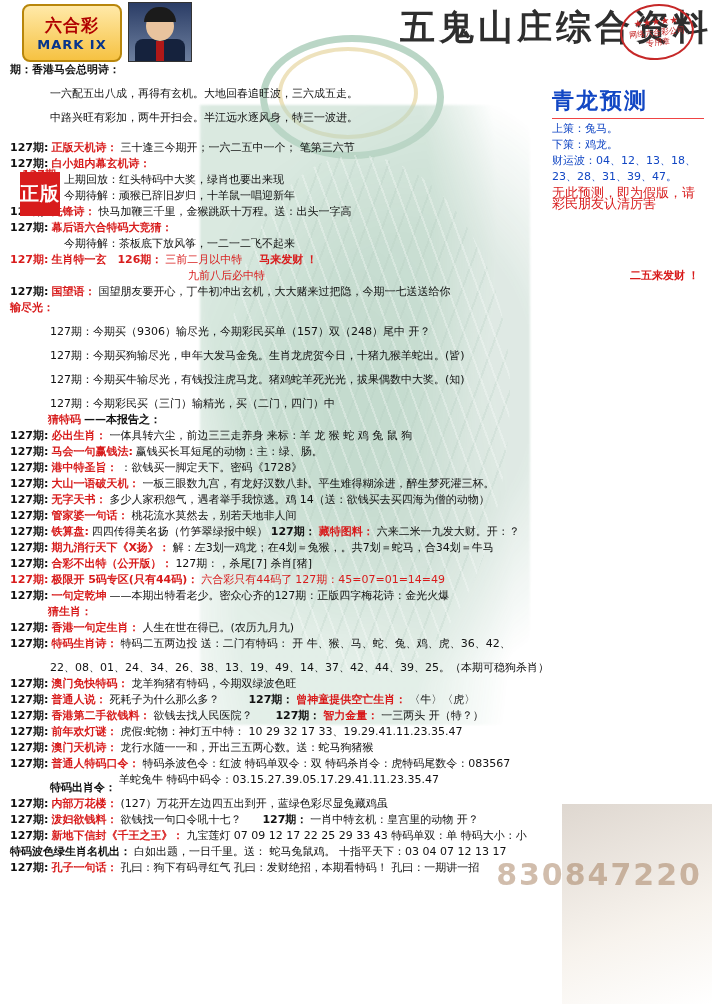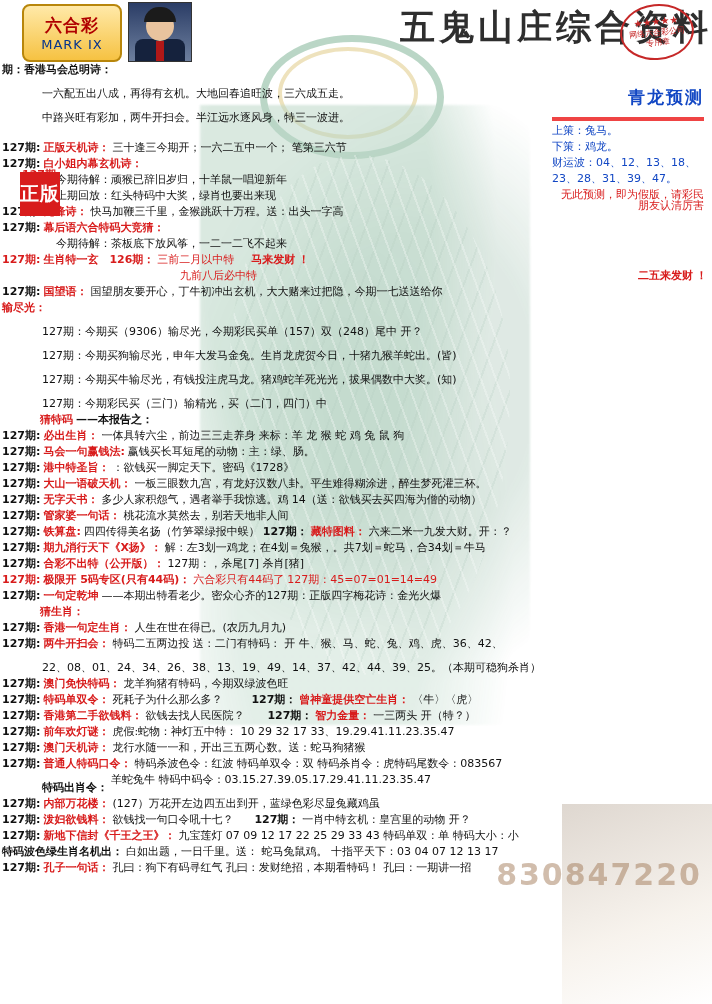--- a/index.html
+++ b/index.html
@@ -45,21 +45,21 @@
 
   
   .header{position:relative;height:62px;}
   .logo-box{
     position:absolute;left:22px;top:4px;width:96px;height:54px;
     background:linear-gradient(#ffe9a8,#f6c242);
     border:2px solid #b8860b;border-radius:8px;
     display:flex;flex-direction:column;align-items:center;justify-content:center;
   }
   .logo-cn{font-size:17px;font-weight:bold;color:#b00000;letter-spacing:1px;}
-  .logo-en{font-size:13px;font-weight:normal;color:#06348c;letter-spacing:1px;}
+  .logo-en{font-size:13px;font-weight:bold;color:#06348c;letter-spacing:1px;}
   .portrait{
     position:absolute;left:128px;top:2px;width:62px;height:58px;
     background:linear-gradient(#2b3d66,#6d7f9e);border:1px solid #333;
     overflow:hidden;
   }
   .portrait .face{
     position:absolute;left:17px;top:8px;width:28px;height:30px;border-radius:50%;
     background:#e8c39e;
   }
   .portrait .hair{
@@ -92,38 +92,38 @@
     position:absolute;left:20px;top:110px;width:40px;height:44px;
     background:#d81c1c;color:#fff;font-size:19px;font-weight:bold;
     display:flex;align-items:center;justify-content:center;letter-spacing:1px;
   }
   .zhengban-label{
     position:absolute;left:22px;top:105px;font-size:11px;color:#d81c1c;font-weight:bold;
   }
   .red{color:#d81c1c;}
   .bold{font-weight:bold;}
 
-  .content{position:relative;z-index:3;padding:0 2px;}
+  .content{position:relative;z-index:3;padding:0 10px;}
   .row{display:flex;align-items:flex-start;line-height:15px;margin-bottom:1px;}
   .tag{white-space:nowrap;margin-right:3px;}
   .txt{flex:1;}
 
   
   .predict{
     position:absolute;right:8px;top:86px;width:152px;z-index:5;
   }
   .predict-title{
-    text-align:right;font-size:17px;font-weight:bold;color:#1247c4;
+    text-align:left;font-size:22px;font-weight:bold;color:#1247c4;
     letter-spacing:2px;
   }
   .predict-body{
-    border-top:4px solid #ef4444;margin-top:8px;padding-top:2px;
+    border-top:1px solid #ef4444;margin-top:2px;padding-top:2px;
     font-size:11px;color:#1247c4;line-height:16px;
   }
-  .predict-note{font-size:11px;color:#d81c1c;line-height:11px;margin-top:2px;text-align:right;}
+  .predict-note{font-size:13px;color:#d81c1c;line-height:11px;margin-top:2px;}
   .ind{padding-left:54px;}
   .ind2{padding-left:40px;margin-top:8px;}
 
   
   .wm-num{
     position:absolute;right:10px;bottom:112px;font-size:30px;color:#9a6f4a;
     opacity:.45;font-weight:bold;letter-spacing:2px;z-index:1;
   }
   
   .wm-pic{
@@ -198,24 +198,24 @@
       <span class="tag bold">127期:</span>
       <span class="tag red bold">正版天机诗：</span>
       <span class="txt">三十逢三今期开；一六二五中一个；   笔第三六节</span>
     </div>
 
     <div class="row">
       <span class="tag bold">127期:</span>
       <span class="tag red bold">白小姐内幕玄机诗：</span>
     </div>
     <div class="row">
+      <span class="txt ind">上期回放：红头特码中大奖，绿肖也要出来现</span>
+    </div>
+    <div class="row">
       <span class="txt ind">今期待解：顽猴已辞旧岁归，十羊鼠一唱迎新年</span>
-    </div>
-    <div class="row">
-      <span class="txt ind">上期回放：红头特码中大奖，绿肖也要出来现</span>
     </div>
 
     <div class="row">
       <span class="tag bold">127期:</span>
       <span class="tag red bold">先锋诗：</span>
       <span class="txt">快马加鞭三千里，金猴跳跃十万程。送：出头一字高</span>
     </div>
 
     <div class="row">
       <span class="tag bold">127期:</span>
@@ -330,34 +330,34 @@
       <span class="tag red bold" style="margin-left:38px">猜生肖：</span>
     </div>
 
     <div class="row">
       <span class="tag bold">127期:</span>
       <span class="tag red bold">香港一句定生肖：</span>
       <span class="txt">人生在世在得已。(农历九月九)</span>
     </div>
     <div class="row">
       <span class="tag bold">127期:</span>
-      <span class="tag red bold">两牛开扫会：</span>
+      <span class="tag red bold">特码生肖诗：</span>
       <span class="txt">特码二五两边投 送：二门有特码： 开   牛、猴、马、蛇、兔、鸡、虎、36、42、</span>
     </div>
     <div class="row">
       <span class="txt ind2">22、08、01、24、34、26、38、13、19、49、14、37、42、44、39、25。（本期可稳狗杀肖）</span>
     </div>
     <div class="row">
       <span class="tag bold">127期:</span>
       <span class="tag red bold">澳门免快特码：</span>
       <span class="txt">龙羊狗猪有特码，今期双绿波色旺</span>
     </div>
     <div class="row">
       <span class="tag bold">127期:</span>
-      <span class="tag red bold">特码单双令：</span>
+      <span class="tag red bold">普通人说：</span>
       <span class="tag">死耗子为什么那么多？</span>
       <span class="tag bold" style="margin-left:26px">127期：</span>
       <span class="tag red bold">曾神童提供空亡生肖：</span>
       <span class="txt">〈牛〉〈虎〉</span>
     </div>
     <div class="row">
       <span class="tag bold">127期:</span>
       <span class="tag red bold">香港第二手欲钱料：</span>
       <span class="tag">欲钱去找人民医院？</span>
       <span class="tag bold" style="margin-left:20px">127期：</span>

